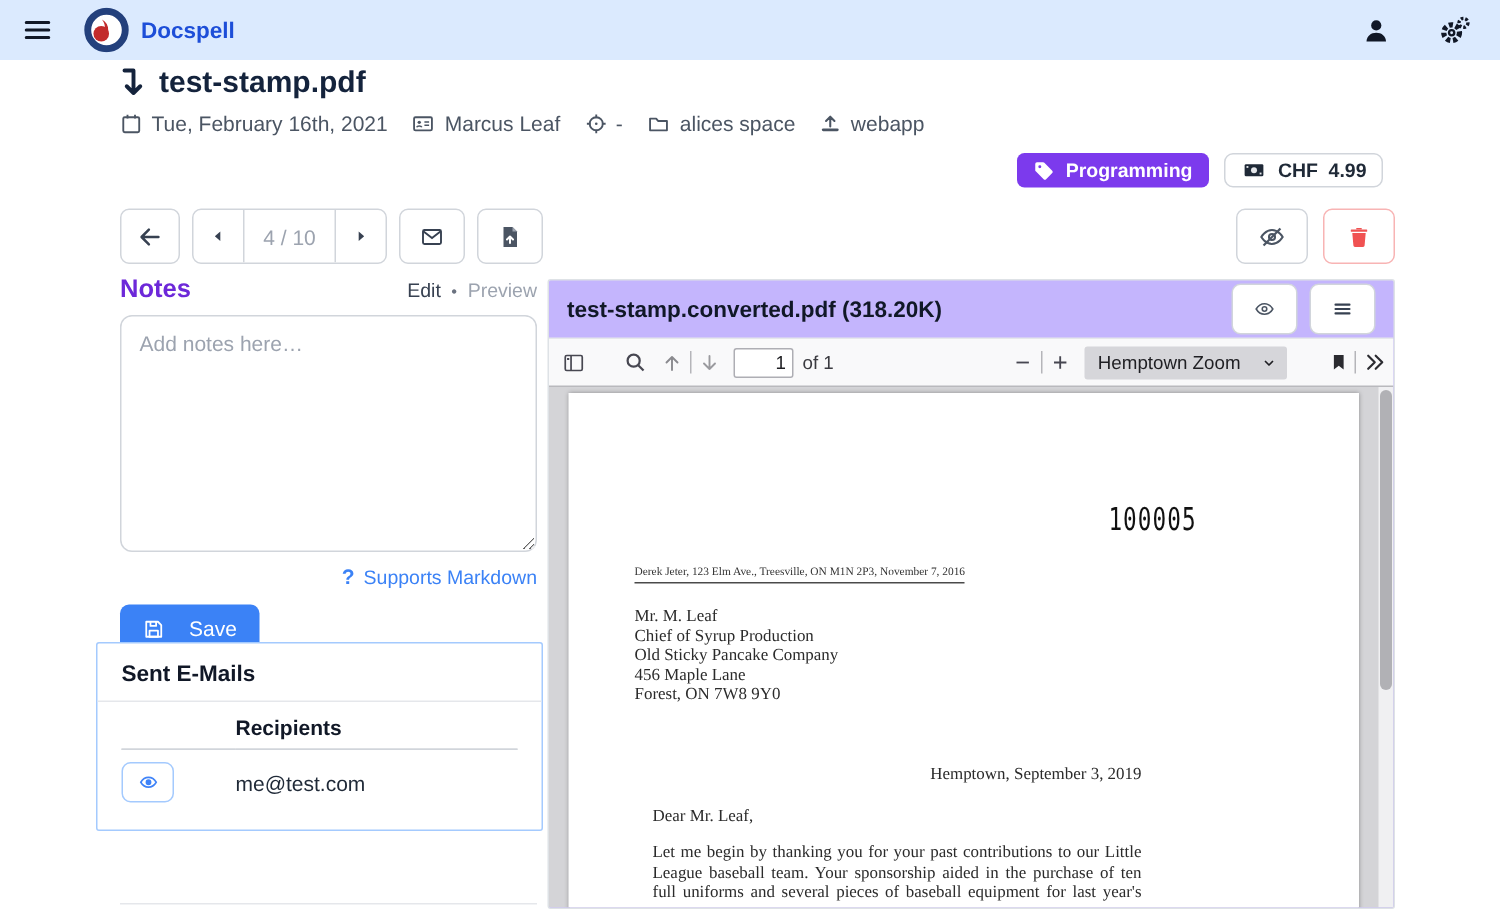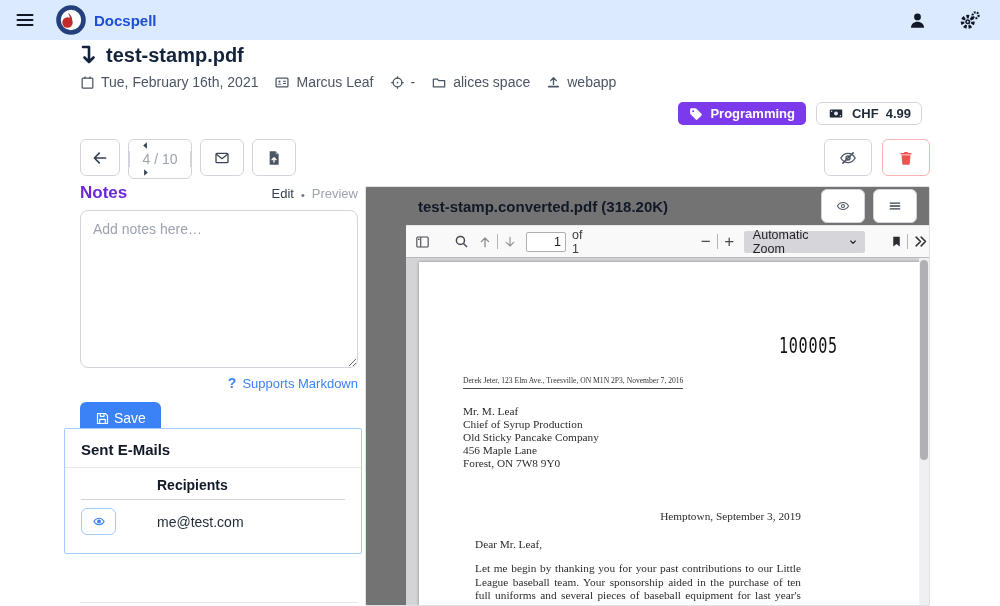--- a/index.html
+++ b/index.html
@@ -28,21 +28,21 @@
   .badges { position:absolute; top:102px; right:78px; display:flex; align-items:center; gap:10px; }
   .tag-badge { display:flex; align-items:center; gap:7px; background:#7c3aed; color:#fff; font-weight:bold;
                font-size:13px; padding:4px 11px; border-radius:5px; cursor:pointer; }
   .amount-badge { display:flex; align-items:center; gap:7px; background:#fff; color:#1f2937; font-weight:bold;
                   font-size:13px; padding:3px 10px; border:1px solid #d1d5db; border-radius:6px; cursor:pointer; }
 
   
   .btn { display:inline-flex; align-items:center; justify-content:center; background:#fff;
          border:1px solid #d1d5db; border-radius:6px; height:37px; min-width:40px; color:#374151; cursor:pointer; }
   .controls-left { position:absolute; left:80px; top:139px; display:flex; gap:8px; }
-  .pager { display:flex; align-items:stretch; border:1px solid #d1d5db; border-radius:6px; overflow:hidden; background:#fff;flex-direction:column; }
+  .pager { display:flex; align-items:stretch; border:1px solid #d1d5db; border-radius:6px; overflow:hidden; background:#fff; }
   .pager > div { display:flex; align-items:center; justify-content:center; }
   .pager-btn { width:33px; color:#374151; cursor:pointer; }
   .pager-label { width:62px; border-left:1px solid #d1d5db; border-right:1px solid #d1d5db;
                  color:#9ca3af; font-size:14px; }
   .controls-right { position:absolute; top:139px; right:70px; display:flex; gap:10px; }
   .btn-danger { border-color:#f8b4b4; color:#f05252; width:48px; }
   .btn-w48 { width:48px; }
 
   
   .notes { position:absolute; left:80px; top:183px; width:278px; }
@@ -53,39 +53,39 @@
   .tab-dot { color:#6b7280; font-size:11px; }
   .tab-preview { color:#9ca3af; cursor:pointer; }
   .notes textarea { margin-top:7px; width:278px; height:158px; border:1px solid #d1d5db; border-radius:8px;
                     padding:10px 12px; font-size:14px; font-family:"Liberation Sans",sans-serif; color:#374151;
                     resize:both; outline:none; }
   .notes textarea::placeholder { color:#9ca3af; }
   .md-hint { margin-top:3px; display:flex; justify-content:flex-end; align-items:center; gap:6px;
              font-size:13px; color:#3b82f6; }
   .md-q { font-weight:bold; font-size:14px; }
   .md-link { cursor:pointer; }
-  .save-btn { margin-top:11px; display:inline-flex; align-items:center; gap:4px; background:#3b82f6; color:#fff;
+  .save-btn { margin-top:11px; display:inline-flex; align-items:center; gap:16px; background:#3b82f6; color:#fff;
               border:none; border-radius:6px; padding:8px 15px; font-size:14px; cursor:pointer; font-family:inherit; }
 
   
   .sent-panel { position:absolute; left:64px; top:428px; width:298px; background:#fff;
                 border:1px solid #a4cafe; border-radius:2px; padding:12px 16px 16px; }
   .sent-panel h3 { font-size:15px; font-weight:bold; color:#111827; }
   .sent-hr { border:none; border-top:1px solid #e5e7eb; margin:9px -16px 0; }
   .sent-table { width:100%; border-collapse:collapse; margin-top:2px; font-size:14px; }
   .sent-table th { text-align:left; font-weight:bold; color:#111827; padding:7px 0 6px; border-bottom:1px solid #d1d5db; }
   .sent-table td { padding:8px 0 2px; vertical-align:middle; }
   .col-actions { width:76px; }
   .eye-btn { display:inline-flex; align-items:center; justify-content:center; width:35px; height:27px;
              border:1px solid #a4cafe; border-radius:6px; background:#fff; color:#3f83f8; cursor:pointer; }
   .left-divider { position:absolute; left:80px; top:602px; width:278px; height:1px; background:#e5e7eb; }
 
   
   .pdf-card { position:absolute; left:365px; top:186px; width:565px; height:420px; border:1px solid #dee2e6;
-              border-radius:2px; background:#737373; overflow:hidden; display:flex; flex-direction:column;padding-left:40px; }
+              border-radius:2px; background:#c4b5fd; overflow:hidden; display:flex; flex-direction:column; }
   .pdf-head { height:39px; display:flex; align-items:center; padding:0 12px; border-bottom:1px solid #e5e7eb; }
   .pdf-head .fname { font-weight:bold; font-size:15px; color:#111827; }
   .pdf-head-btns { margin-left:auto; display:flex; gap:8px; }
   .pdf-head-btns .btn { height:34px; width:44px; }
 
   .pdf-toolbar { height:32px; background:#f9f9fa; border-bottom:1px solid #b9b9bd; display:flex;
                  align-items:center; color:#474751; font-size:12.5px; padding:0 0 0 8px; }
   .tbi { display:flex; align-items:center; justify-content:center; cursor:pointer; }
   .tb-sep { width:1px; height:15px; background:#b5b5b9; margin:0 4px; }
   .page-input { width:40px; height:20px; border:1px solid #aeaeb4; border-radius:2px; background:#fff;
@@ -395,21 +395,21 @@
           </svg>
       </div>
       <input class="page-input" value="1" style="">
       <span class="of-label">of 1</span>
       <div style="width:118px"></div>
       <div class="tbi mathsign">−</div>
       <div class="tb-sep"></div>
       <div class="tbi mathsign">+</div>
       <div style="width:8px"></div>
       <div class="zoom-select">
-        <span>Automatic Zoom</span>
+        <span>Hemptown Zoom</span>
         <span>
             <svg width="10" height="8" viewBox="0 0 24 24" fill="none" stroke="#1f1f23" stroke-width="3.4" stroke-linecap="round" stroke-linejoin="round">
               <path d="M5 9l7 7 7-7"></path>
             </svg>
           </span>
       </div>
       <div style="width:28px"></div>
       <div class="tbi">
         <svg width="13" height="15" viewBox="0 0 24 24" fill="#2b2b30">
             <path d="M6 3h12v18l-6-4.6L6 21z"></path>

